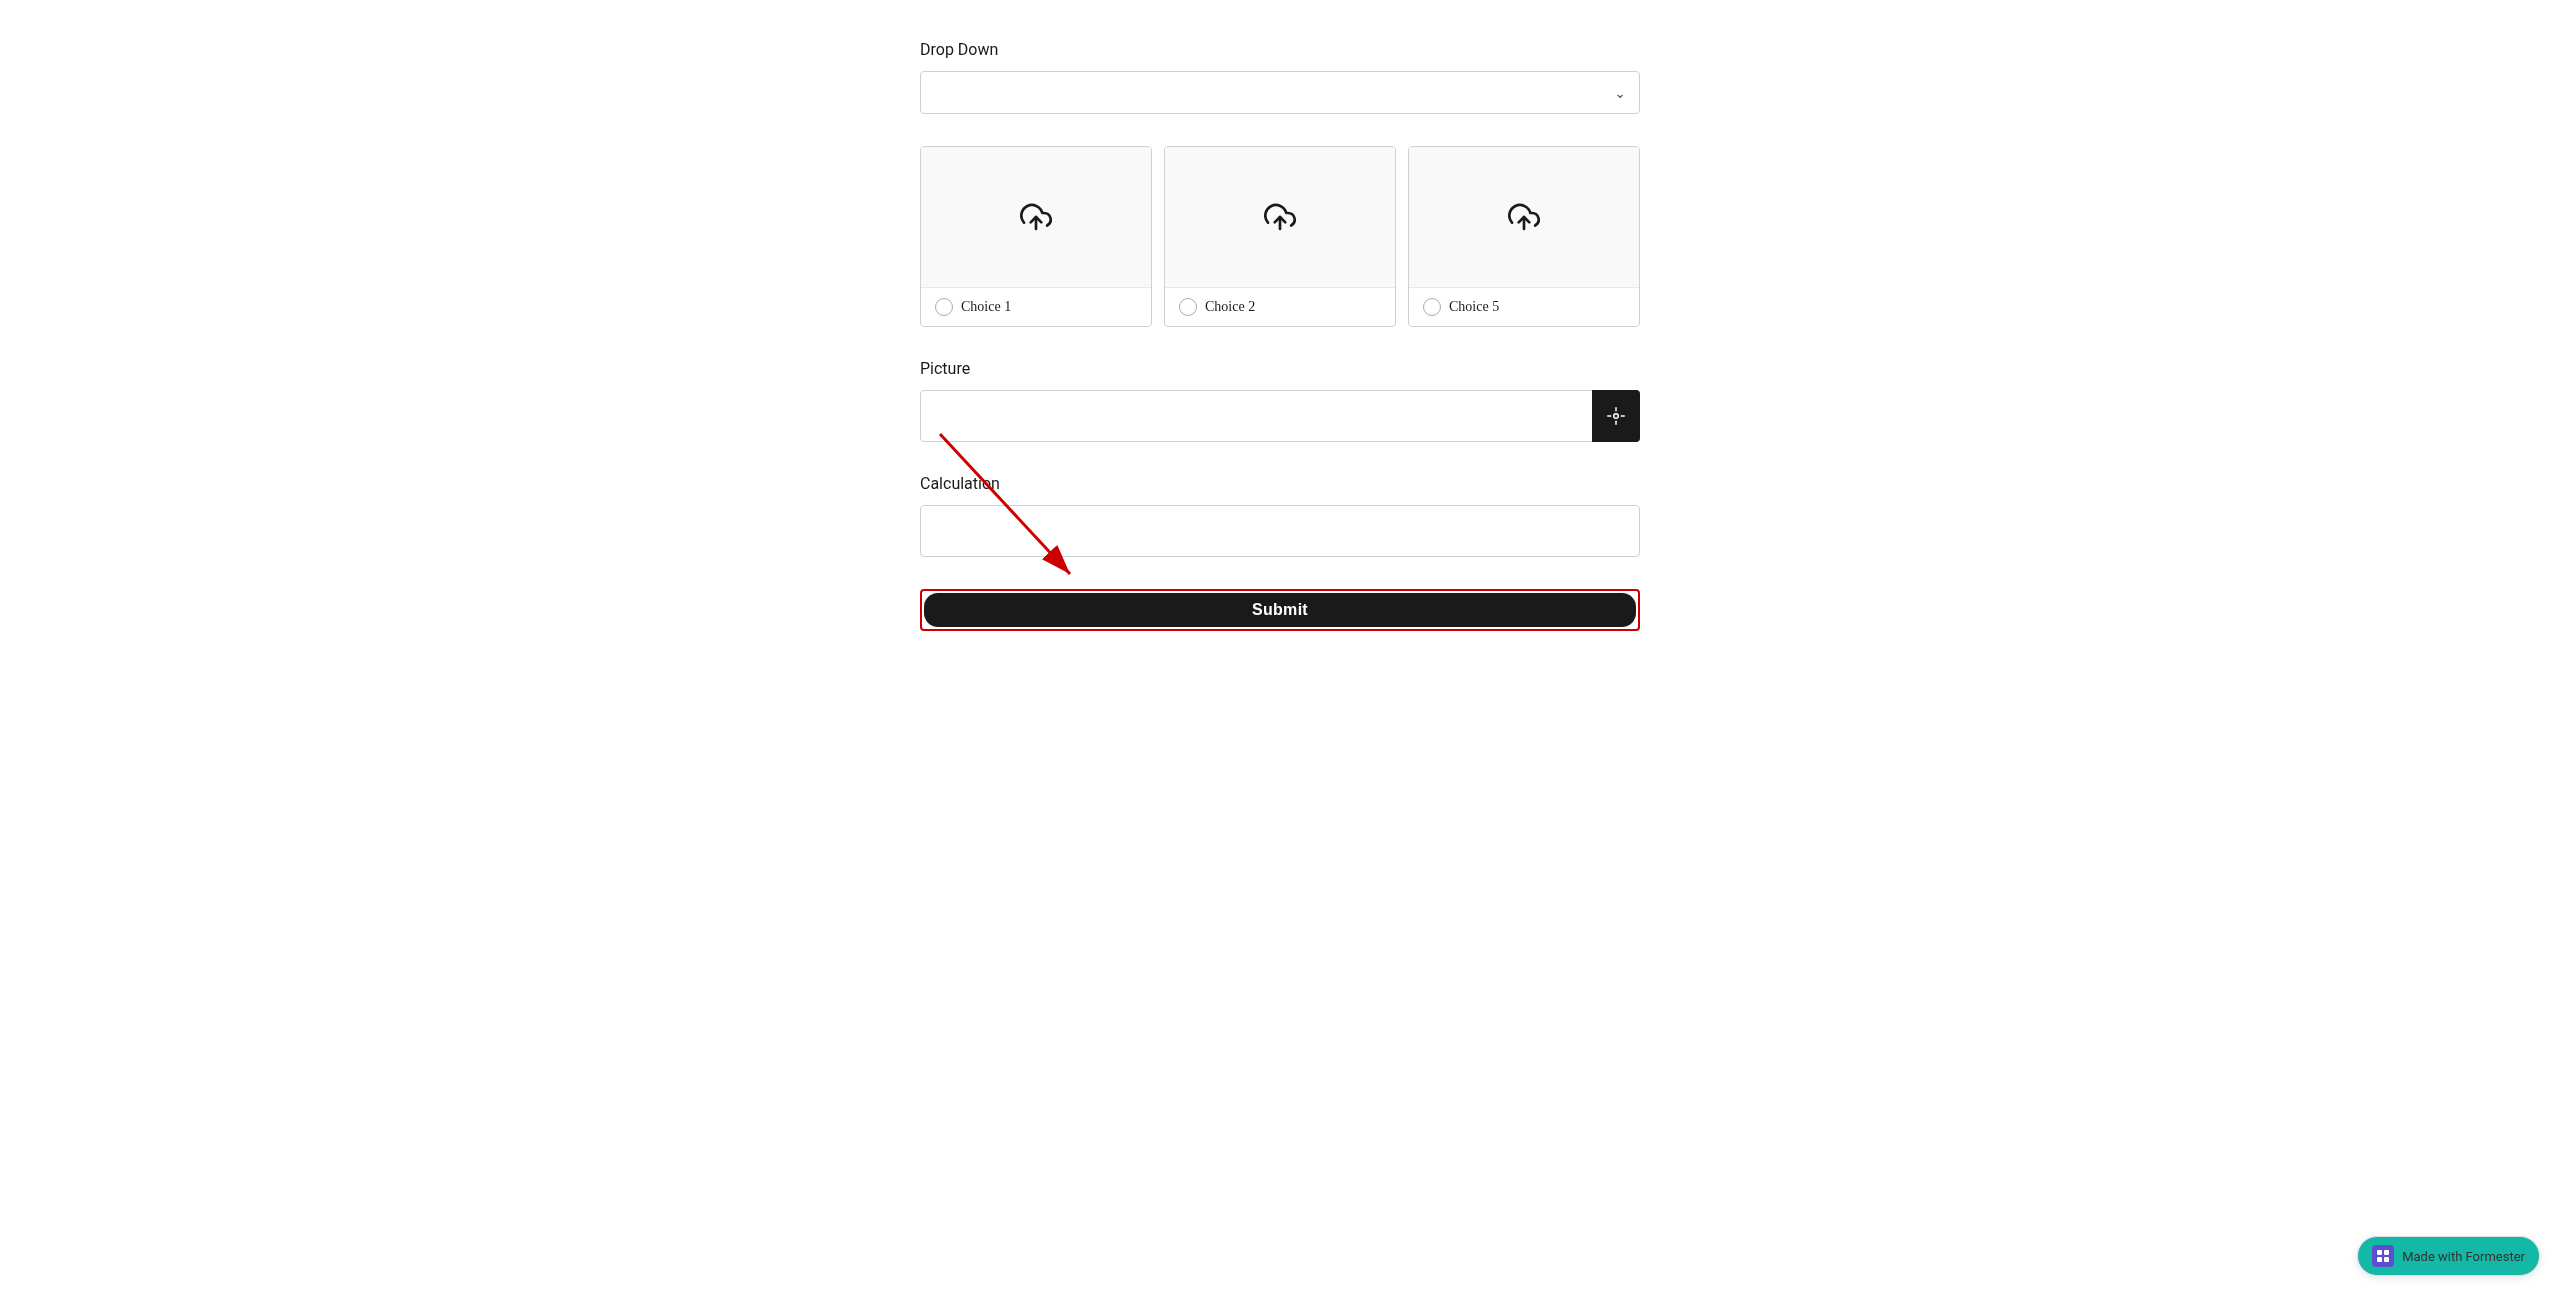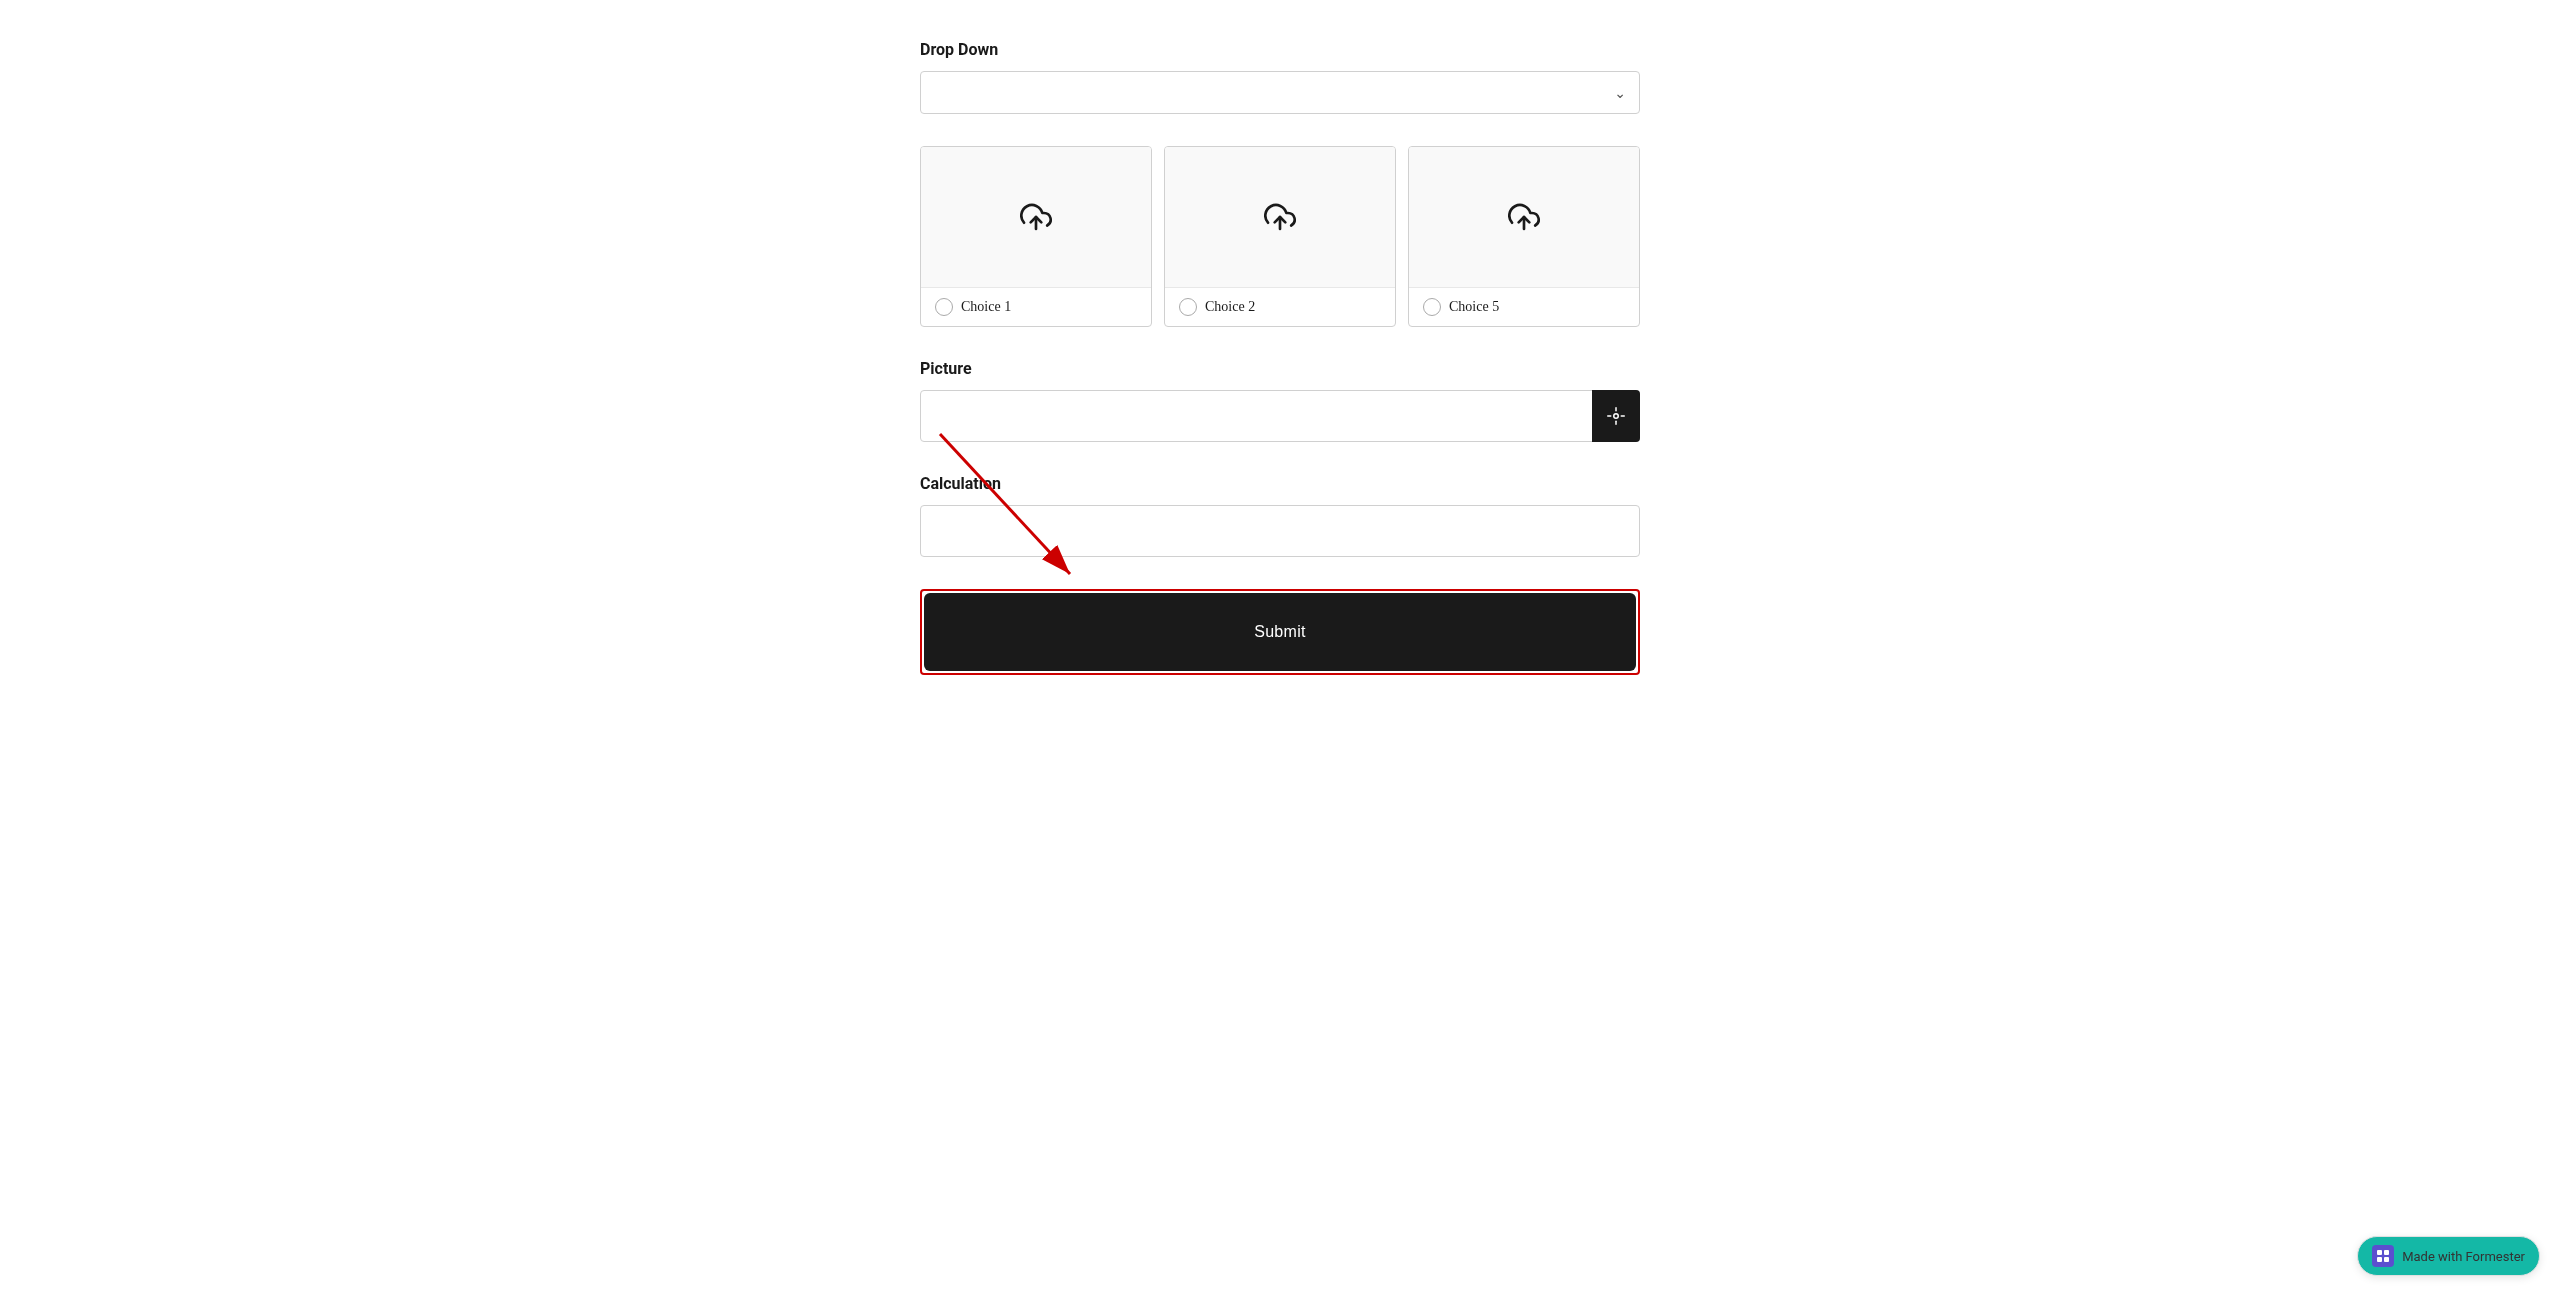--- a/index.html
+++ b/index.html
@@ -22,21 +22,21 @@
       margin: 0 auto;
       padding: 40px 20px 80px;
     }
 
     .form-section {
       margin-bottom: 32px;
     }
 
     .section-label {
       font-size: 16px;
-      font-weight: 700;
+      font-weight: 400;
       color: #1a1a1a;
       margin-bottom: 12px;
     }
 
     
     .dropdown-field {
       width: 100%;
       border: 1px solid #d0d0d0;
       border-radius: 4px;
       padding: 12px 40px 12px 14px;
@@ -166,24 +166,24 @@
       border: 2px solid #cc0000;
       border-radius: 4px;
       padding: 2px;
     }
 
     .submit-btn {
       width: 100%;
       background: #1a1a1a;
       color: #ffffff;
       border: none;
-      border-radius: 6px;
-      padding: 30px 20px;
+      border-radius: 14px;
+      padding: 8px 20px;
       font-size: 16px;
-      font-weight: 400;
+      font-weight: 700;
       cursor: pointer;
       letter-spacing: 0.3px;
     }
 
     
     .formester-badge {
       position: fixed;
       bottom: 20px;
       right: 20px;
       background: #14b8a6;

